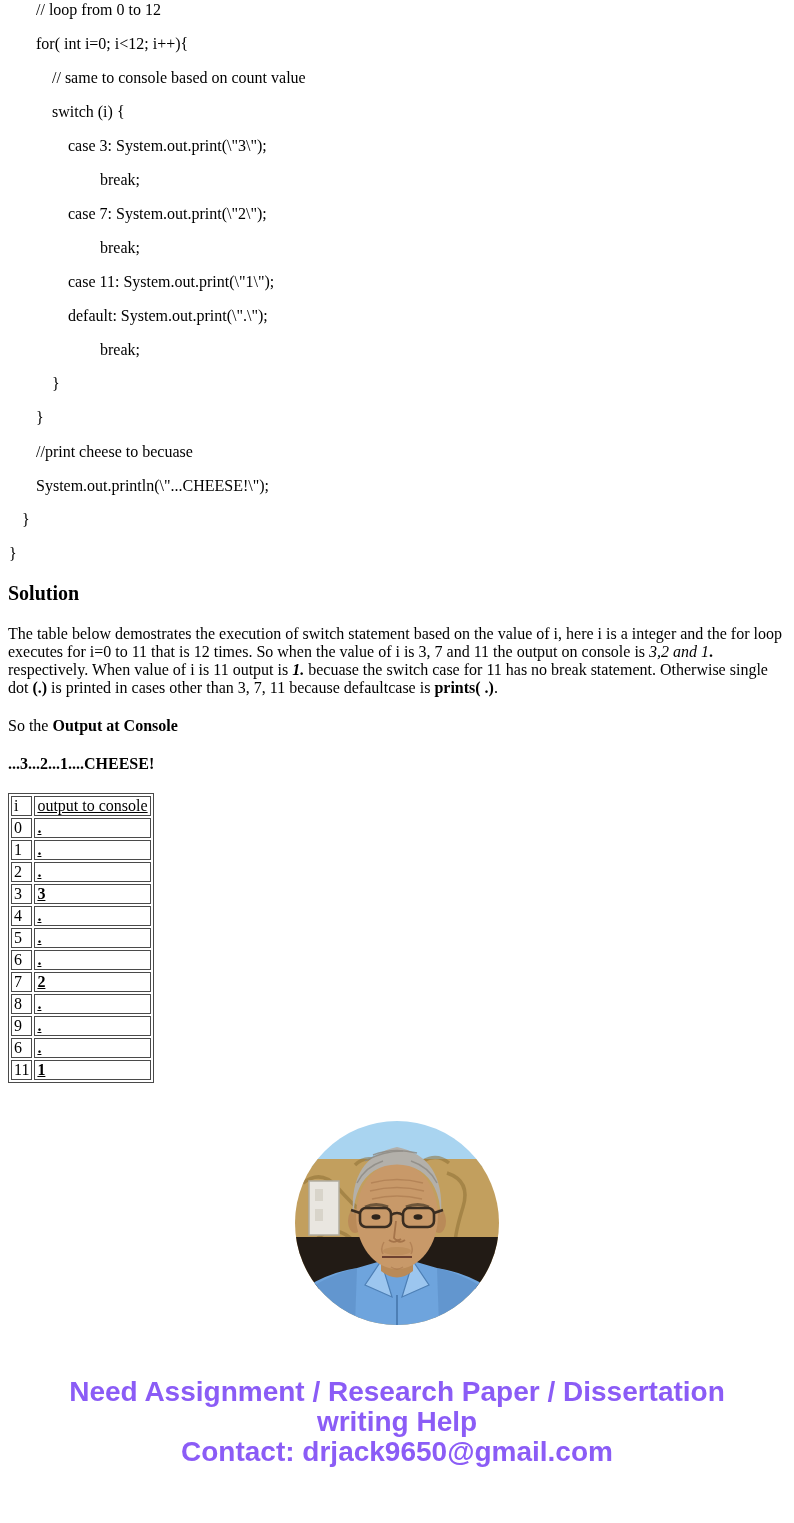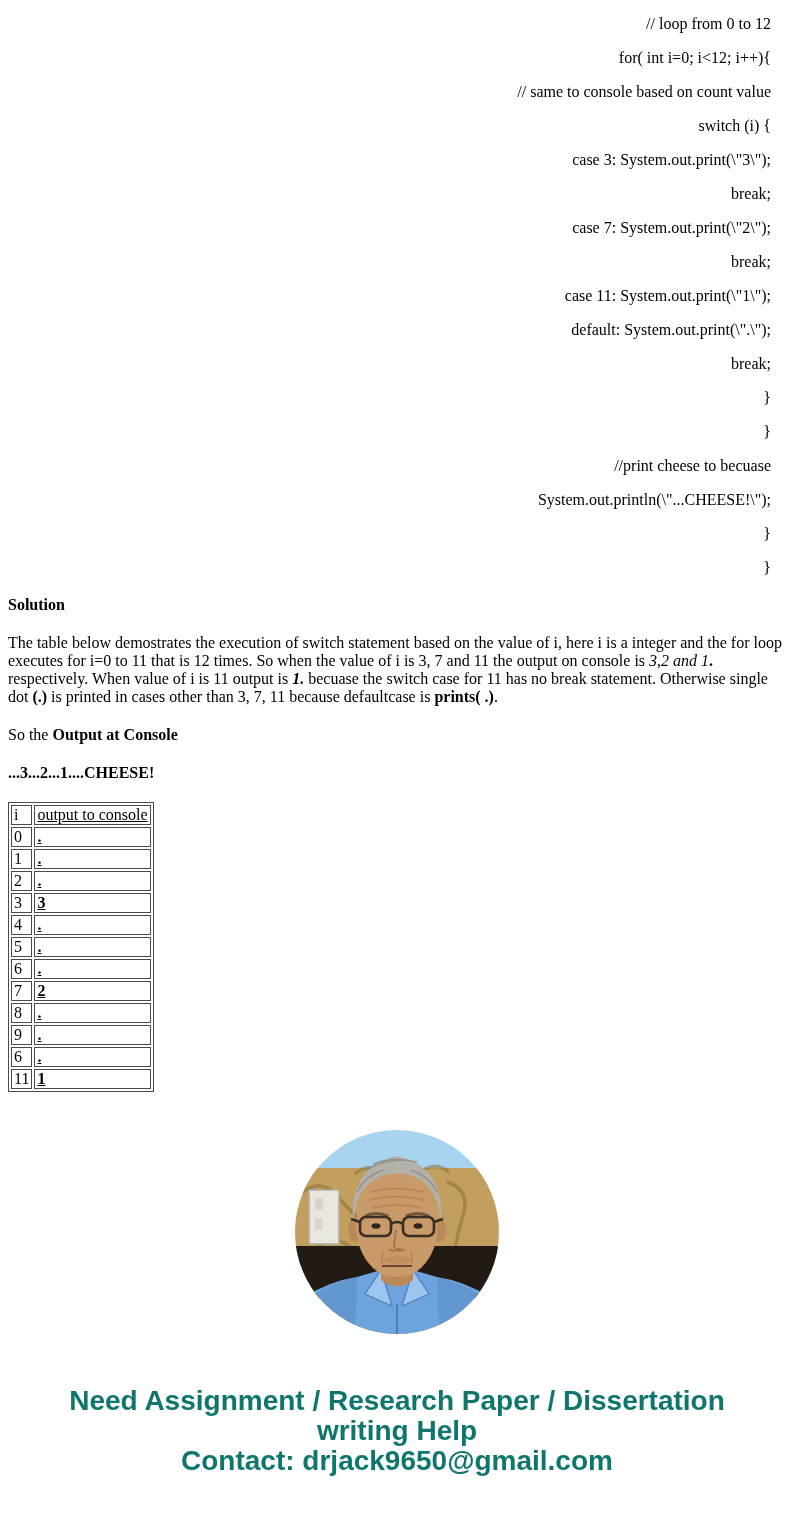--- a/index.html
+++ b/index.html
@@ -9,32 +9,32 @@
   }
   body {
     width: 794px;
     color: #000000;
     font-family: "Liberation Serif", serif;
   }
   .page {
     padding: 0 8px 20px 8px;
   }
   
-  .code-block { margin: 15px; text-align: right; }
+  .code-block { margin: 0; }
   .code-line {
     margin: 16px 0;
     font-size: 16px;
     line-height: normal;
     white-space: pre;
     font-family: "Liberation Serif", serif;
   }
   .code-line:first-child { margin-top: 1px; }
   
   .solution-heading {
-    font-size: 16px;
+    font-size: 20px;
     font-weight: bold;
     margin: 19px 0 18px 0;
     font-family: "Liberation Serif", serif;
   }
   .body-text {
     font-size: 16px;
     line-height: normal;
     margin: 20px 0;
   }
   .bold-text { font-weight: bold; }
@@ -63,21 +63,21 @@
   }
   .avatar-wrap svg { display: inline-block; }
   
   .footer-banner {
     margin-top: 48px;
     text-align: center;
     font-family: "Liberation Sans", sans-serif;
     font-weight: bold;
     font-size: 28px;
     line-height: 30px;
-    color: #0f766e;
+    color: #8b5cf6;
   }
 </style>
 </head>
 <body>
 
 <div class="page">
 
   <div class="code-block">
       <p class="code-line" style="padding-left: 28px;">// loop from 0 to 12</p>
       <p class="code-line" style="padding-left: 28px;">for( int i=0; i&lt;12; i++){</p>

